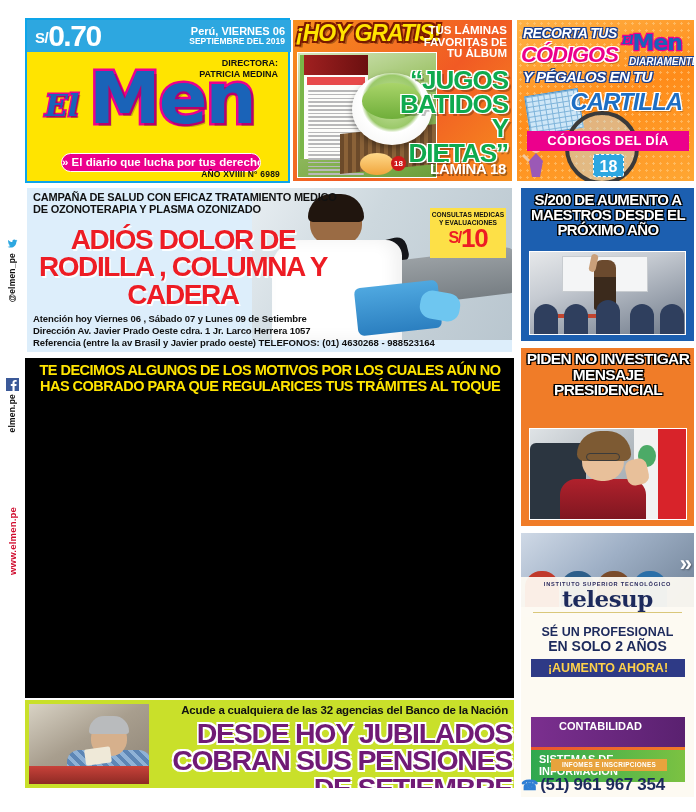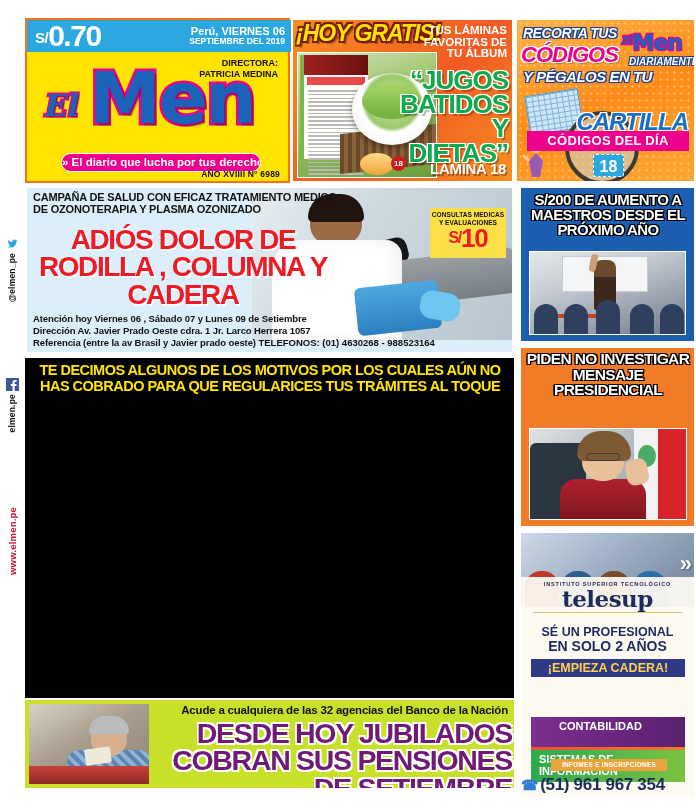--- a/index.html
+++ b/index.html
@@ -29,21 +29,21 @@
   .si-tw .vtext { color: #111; }
   .si-fb { top: 130px; height: 120px; }
   .si-fb .vtext { color: #111; }
   .si-web { top: 258px; height: 135px; }
   .si-web .vtext { color: #cf0a2c; font-size: 9.5px; }
   .ic-sq { width: 13px; height: 13px; margin-bottom: 4px; display:block; }
 
   
   .masthead {
     position: absolute; left: 25px; top: 18px; width: 265px; height: 165px;
-    background: #ffe400; border: 2px solid #f97316;
+    background: #ffe400; border: 2px solid #0ea5e9;
   }
   .price-bar {
     position: absolute; left: 0; top: 0; width: 265px; height: 32px;
     background: #2da7e0; display: flex; align-items: center;
   }
   .price-txt {
     color: #fff; font-weight: bold; font-size: 15px; padding-left: 8px;
     letter-spacing: -.5px; line-height: 1;
   }
   .price-txt b { font-size: 30px; letter-spacing: -1.5px; vertical-align: -3px; }
@@ -181,24 +181,23 @@
     position:absolute; left: 112px; top: 36px; font-size: 10px; font-weight: bold;
     color: #fff; font-style: italic;
     text-shadow: -1px -1px 0 #1a3f8f,1px -1px 0 #1a3f8f,-1px 1px 0 #1a3f8f,1px 1px 0 #1a3f8f;
   }
   .cd-l3 {
     position:absolute; left: 6px; top: 48px; font-size: 15px; font-weight: bold;
     color: #fff; font-style: italic; letter-spacing: -.5px;
     text-shadow: -1.2px -1.2px 0 #1a3f8f,1.2px -1.2px 0 #1a3f8f,-1.2px 1.2px 0 #1a3f8f,1.2px 1.2px 0 #1a3f8f;
   }
   .cd-l4 {
-    position:absolute; right: 6px; top: 68px; font-size: 24px; font-weight: bold;
+    position:absolute; right: 12px; top: 68px; font-size: 24px; font-weight: bold;
     color: #1e6fc4; font-style: italic; letter-spacing: -1px;
     text-shadow: -1.4px -1.4px 0 #fff,1.4px -1.4px 0 #fff,-1.4px 1.4px 0 #fff,1.4px 1.4px 0 #fff, 2px 2px 0 rgba(0,0,0,.2);
-    margin-top: 20px;
   }
   .cd-minilogo {
     position:absolute; right: 12px; top: 10px;
     font-family: "DejaVu Sans", sans-serif; font-weight: bold; font-size: 22px;
     color: #1a63b8; letter-spacing:-1px;
     -webkit-text-stroke: 2.4px #ec008c; paint-order: stroke fill;
   }
   .cd-minilogo span {
     font-family:"DejaVu Serif",serif; font-style:italic; font-size:11px; vertical-align:6px;
   }
@@ -712,21 +711,21 @@
     </div>
     <div class="ts-brandbox">
       <span class="ts-inst">INSTITUTO SUPERIOR TECNOLÓGICO</span>
       <span class="ts-logo">telesup</span>
       <div class="ts-rule"></div>
     </div>
     <div class="ts-l1">
       <span>SÉ UN PROFESIONAL</span>
       <b>EN SOLO 2 AÑOS</b>
     </div>
-    <div class="ts-empieza">¡EMPIEZA CADERA!</div>
+    <div class="ts-empieza">¡AUMENTO AHORA!</div>
     <div class="ts-item ts-i1">ADMINISTRACIÓN DE EMPRESAS</div>
     <div class="ts-item ts-i2">CONTABILIDAD</div>
     <div class="ts-item ts-i3">SISTEMAS DE INFORMACIÓN</div>
     <div class="ts-info">INFOMES E INSCRIPCIONES</div>
     <div class="ts-phone">
       <span class="ph-ic">☎</span><span>(51) 961 967 354</span>
     </div>
   </div>
 
 </div>

